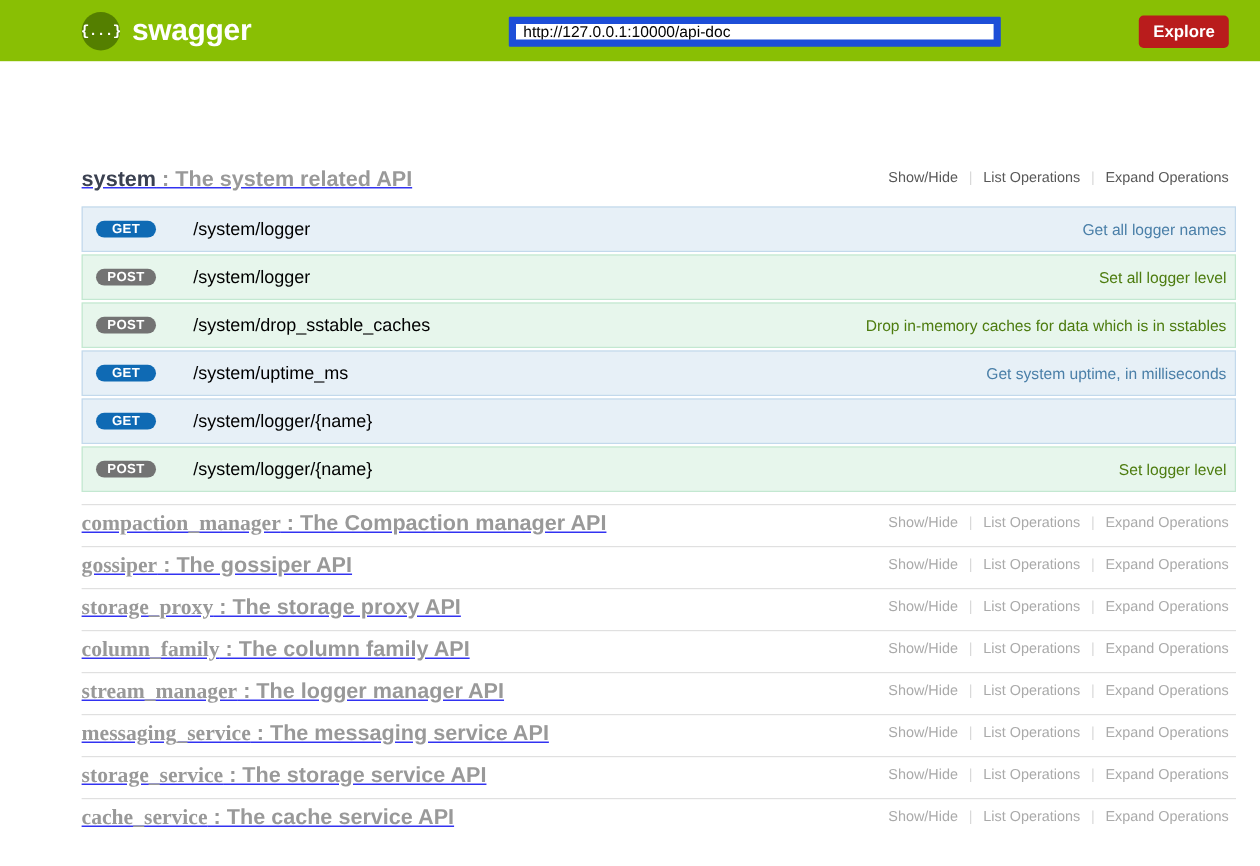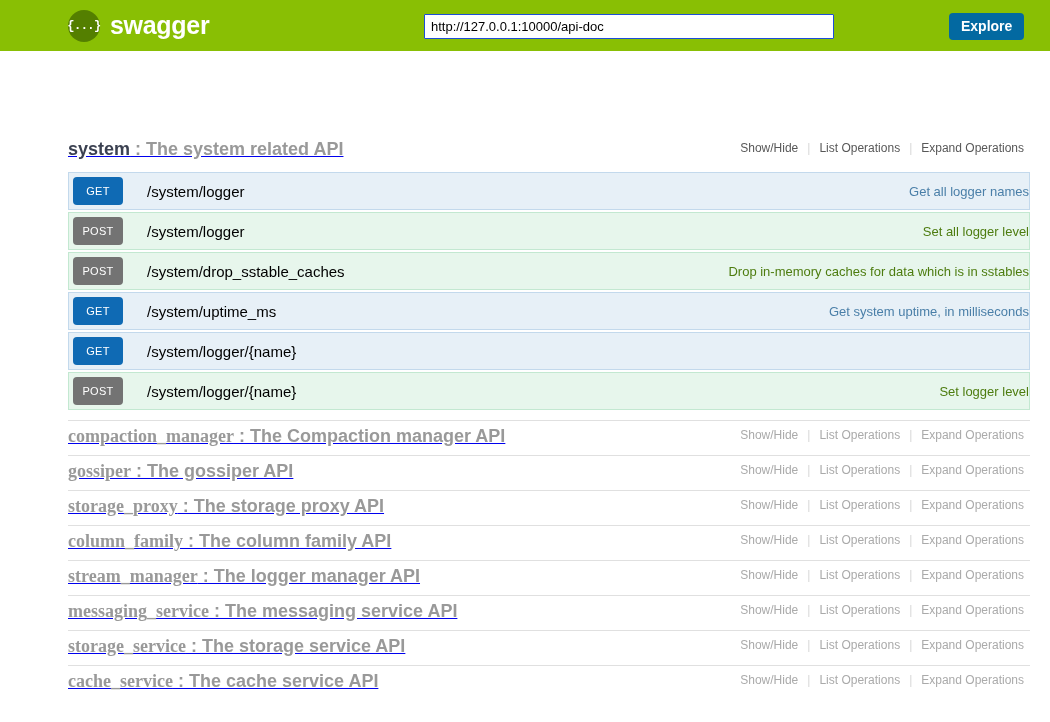--- a/index.html
+++ b/index.html
@@ -50,34 +50,34 @@
     font-weight: bold;
     letter-spacing: -0.3px;
   }
 
   .url-input {
     position: absolute;
     left: 424px;
     top: 14px;
     width: 410px;
     height: 25px;
-    border: 1px solid #1d4ed8;
+    border: 6px solid #1d4ed8;
     background: #ffffff;
     color: #000000;
     font-family: "Liberation Sans", sans-serif;
     font-size: 13px;
     padding: 0 6px;
     outline: none;
     border-radius: 1px;
   }
   .explore-btn {
     position: absolute;
     left: 949px;
     top: 13px;
-    background: #0369a1;
+    background: #b91c1c;
     color: #ffffff;
     font-size: 14px;
     font-weight: bold;
     border: none;
     border-radius: 4px;
     padding: 6px 12px 7px 12px;
     cursor: pointer;
     font-family: "Liberation Sans", sans-serif;
     line-height: 1;
   }
@@ -146,43 +146,43 @@
   .op.post { background: #e7f6ec; border: 1px solid #c3e8d1; }
 
   .verb {
     width: 50px;
     flex: 0 0 50px;
     display: flex;
     align-items: center;
     justify-content: center;
     color: #ffffff;
     font-size: 11px;
-    font-weight: normal;
+    font-weight: bold;
     letter-spacing: 0.3px;
     text-transform: uppercase;
-    border-radius: 4px;
-    margin: 4px;
+    border-radius: 12px;
+    margin: 11px;
   }
   .op.get  .verb { background: #0f6ab4; }
   .op.post .verb { background: #737373; }
 
   .op-path {
     flex: 1 1 auto;
     display: flex;
     align-items: center;
     padding-left: 20px;
     font-size: 15px;
     color: #000000;
     font-family: "Liberation Sans", sans-serif;
   }
   .op-desc {
     flex: 0 0 auto;
     display: flex;
     align-items: center;
-    padding-right: 0;
+    padding-right: 7px;
     font-size: 13px;
     text-align: left;
   }
   .op.get  .op-desc { color: #4a7fa8; }
   .op.post .op-desc { color: #4d7c0f; }
 
   .spacer-after-ops { height: 8px; }
 </style>
 </head>
 <body>

